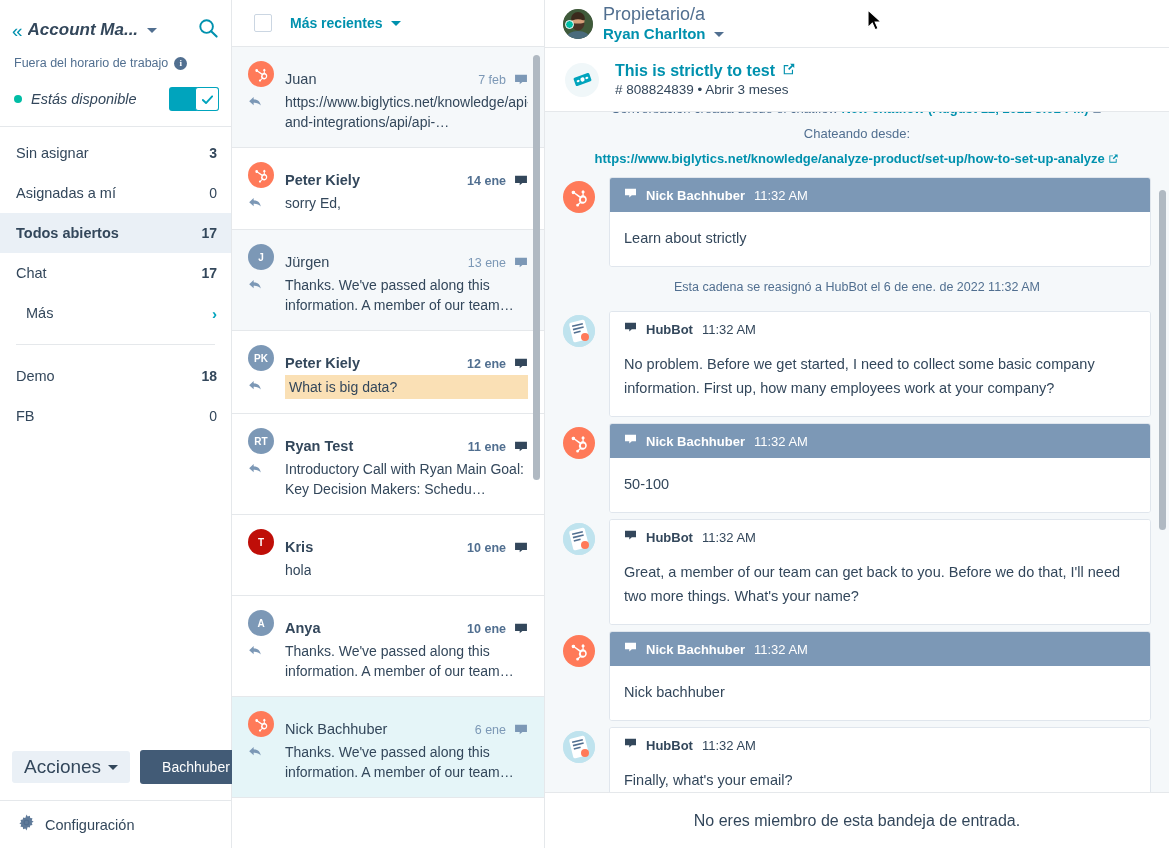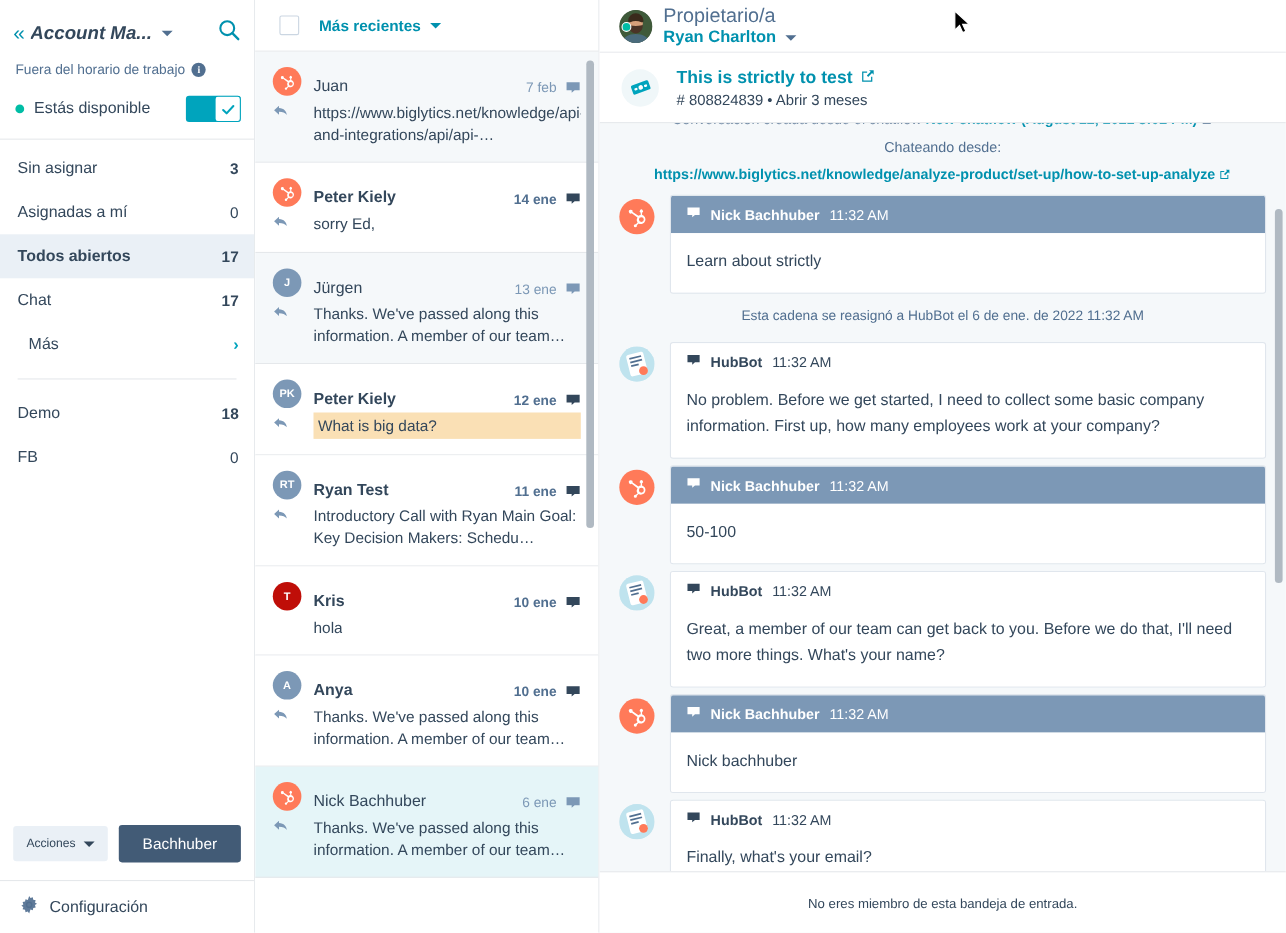--- a/index.html
+++ b/index.html
@@ -36,21 +36,21 @@
     display: flex; align-items: center; gap: 6px;
     font-size: 12.5px; color: #516f90; padding: 6px 0 0 2px;
   }
   .info-dot {
     width: 13px; height: 13px; border-radius: 50%; background: #516f90;
     color: #fff; font-size: 9px; font-weight: bold; line-height: 13px;
     text-align: center; font-family: "Liberation Serif", serif;
   }
   .sb-avail {
     display: flex; align-items: center; height: 46px;
-    padding: 0 0 0 2px; margin-top: 6px;
+    padding: 0 0 0 2px; margin-top: 6px; font-style: italic;
   }
   .greendot {
     width: 8px; height: 8px; border-radius: 50%;
     background: #00bda5; margin-right: 9px;
   }
   .avail-label { font-size: 14.5px; color: #33475b; }
   .toggle {
     margin-left: auto; width: 50px; height: 24px; border-radius: 3px;
     background: #00a4bd; display: flex; justify-content: flex-end;
     align-items: center; cursor: pointer; overflow: hidden;
@@ -72,21 +72,21 @@
   .sb-item.sub { padding-left: 26px; }
   .sb-item .arrow-r { margin-left: auto; color: #00a4bd; font-size: 15px; font-weight: bold; }
   .sb-sep { height: 1px; background: #e5e8eb; margin: 11px 16px; }
 
   .sb-spacer { flex: 1 1 auto; }
   .sb-actions {
     display: flex; gap: 10px; padding: 0 12px 16px 12px; align-items: center;
   }
   .btn-sec {
     background: #eaf0f6; color: #33475b; border: none; border-radius: 3px;
-    height: 32px; padding: 0 12px; font-size: 11px; cursor: pointer;
+    height: 32px; padding: 0 12px; font-size: 19px; cursor: pointer;
     display: flex; align-items: center; gap: 7px; font-family: inherit;
   }
   .btn-sec .caret { border-top-color: #33475b; margin-left: 0; }
   .btn-pri {
     background: #425b76; color: #fff; border: none; border-radius: 3px;
     height: 34px; padding: 0 22px; font-size: 14px; cursor: pointer;
     font-family: inherit;
   }
   .sb-footer {
     border-top: 1px solid #e5e8eb; height: 48px; display: flex;
@@ -221,21 +221,21 @@
   .card.bot .card-hd .tm { color: #33475b; }
   .card-body {
     padding: 6px 14px 16px 14px; font-size: 14.5px; color: #33475b;
     line-height: 24px; background: #fff;
   }
   .card.cust .card-body { padding-top: 14px; }
 
   .thread-footer {
     flex: 0 0 56px; background: #fff; border-top: 1px solid #e5e8eb;
     display: flex; align-items: center; justify-content: center;
-    font-size: 12px; color: #33475b; z-index: 5; text-align: center;
+    font-size: 16px; color: #33475b; z-index: 5; text-align: center;
   }
   .thread-scrollbar {
     position: absolute; right: 3px; top: 190px; width: 7px; height: 340px;
     background: #b0b9c2; border-radius: 4px; cursor: pointer; z-index: 6;
   }
   .cursor { position: absolute; left: 867px; top: 9px; z-index: 50; pointer-events: none; }
 </style>
 </head>
 <body>
 

